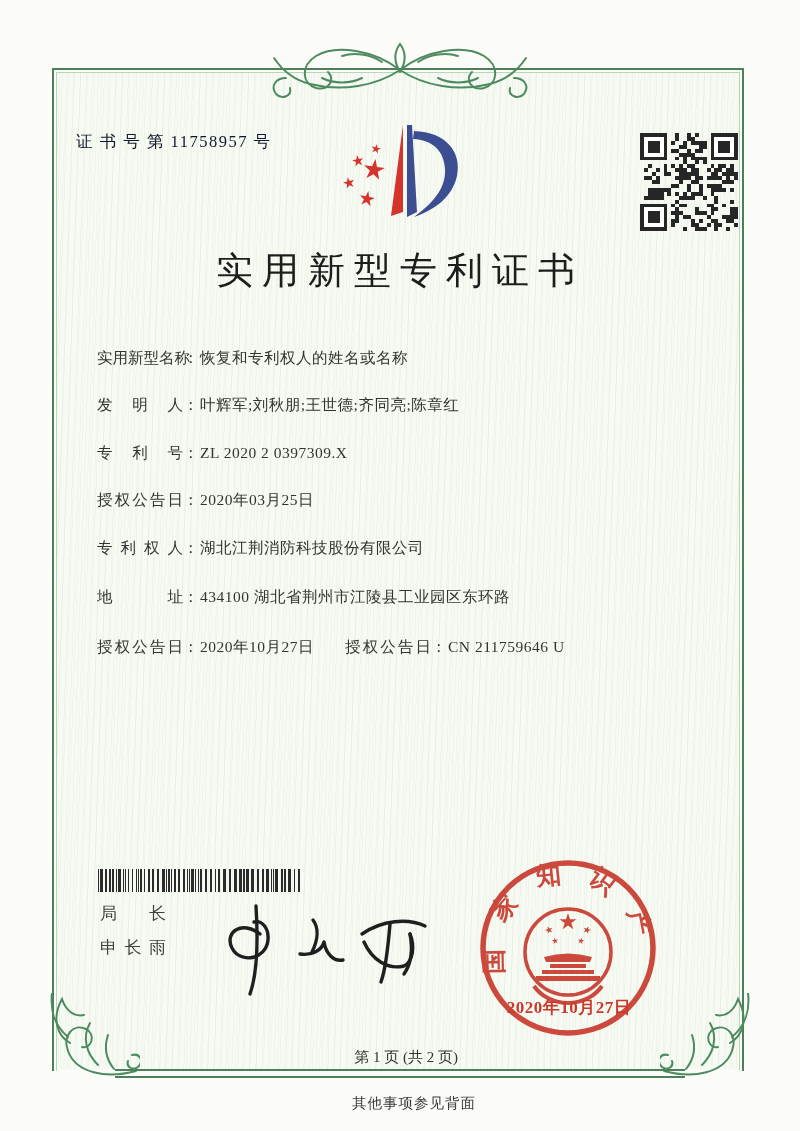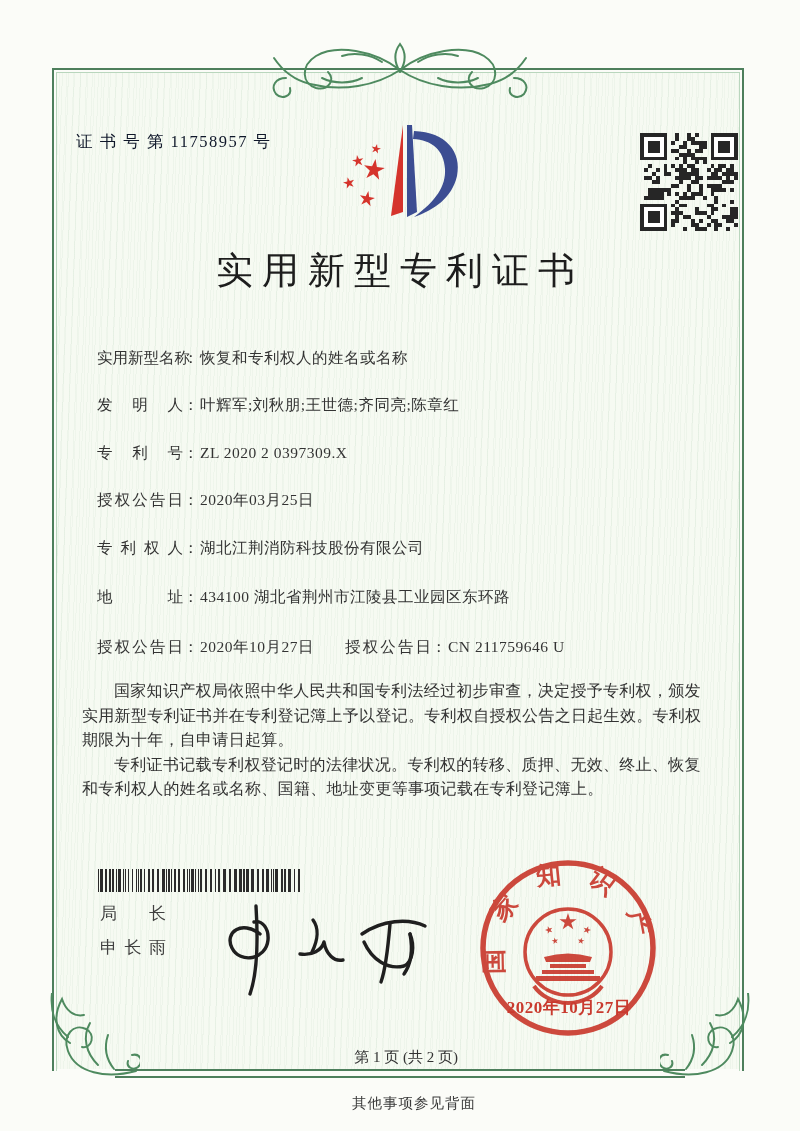--- a/index.html
+++ b/index.html
@@ -329,24 +329,20 @@
   <div class="row" style="top:587px">
     <span class="flabel">地址</span><span class="fcolon">：</span><span class="fvalue">434100 湖北省荆州市江陵县工业园区东环路</span>
   </div>
   <div class="row" style="top:637px">
     <span class="flabel">授权公告日</span><span class="fcolon">：</span><span class="fvalue">2020年10月27日</span>
     <span class="grant2">
       <span class="flabel">授权公告日</span><span class="fcolon">：</span><span class="fvalue">CN 211759646 U</span>
     </span>
   </div>
 
-  <div class="paras">
-    <p>国家知识产权局依照中华人民共和国专利法经过初步审查，决定授予专利权，颁发实用新型专利证书并在专利登记簿上予以登记。专利权自授权公告之日起生效。专利权期限为十年，自申请日起算。</p>
-    <p>专利证书记载专利权登记时的法律状况。专利权的转移、质押、无效、终止、恢复和专利权人的姓名或名称、国籍、地址变更等事项记载在专利登记簿上。</p>
-  </div>
 
   <svg id="barcode-svg" class="barcode" width="202" height="23" viewBox="0 0 202 23" preserveAspectRatio="none" shape-rendering="crispEdges">
       <rect x="0" y="0" width="1" height="23" fill="#2b2b2b"></rect>
       <rect x="2" y="0" width="3" height="23" fill="#2b2b2b"></rect>
       <rect x="7" y="0" width="2" height="23" fill="#2b2b2b"></rect>
       <rect x="11" y="0" width="2" height="23" fill="#2b2b2b"></rect>
       <rect x="14" y="0" width="2" height="23" fill="#2b2b2b"></rect>
       <rect x="18" y="0" width="1" height="23" fill="#2b2b2b"></rect>
       <rect x="20" y="0" width="3" height="23" fill="#2b2b2b"></rect>
       <rect x="25" y="0" width="1" height="23" fill="#2b2b2b"></rect>

